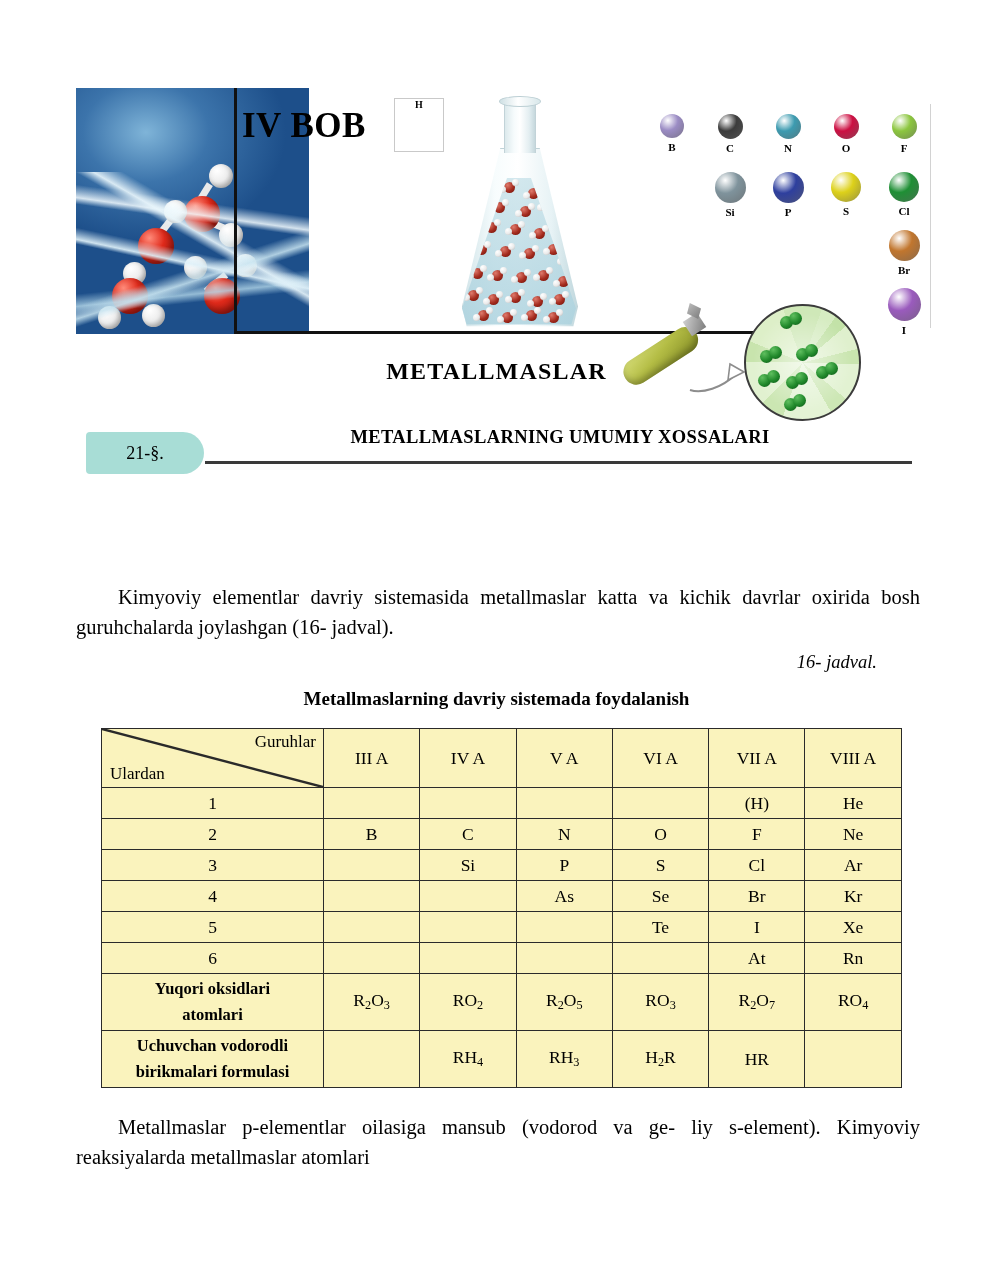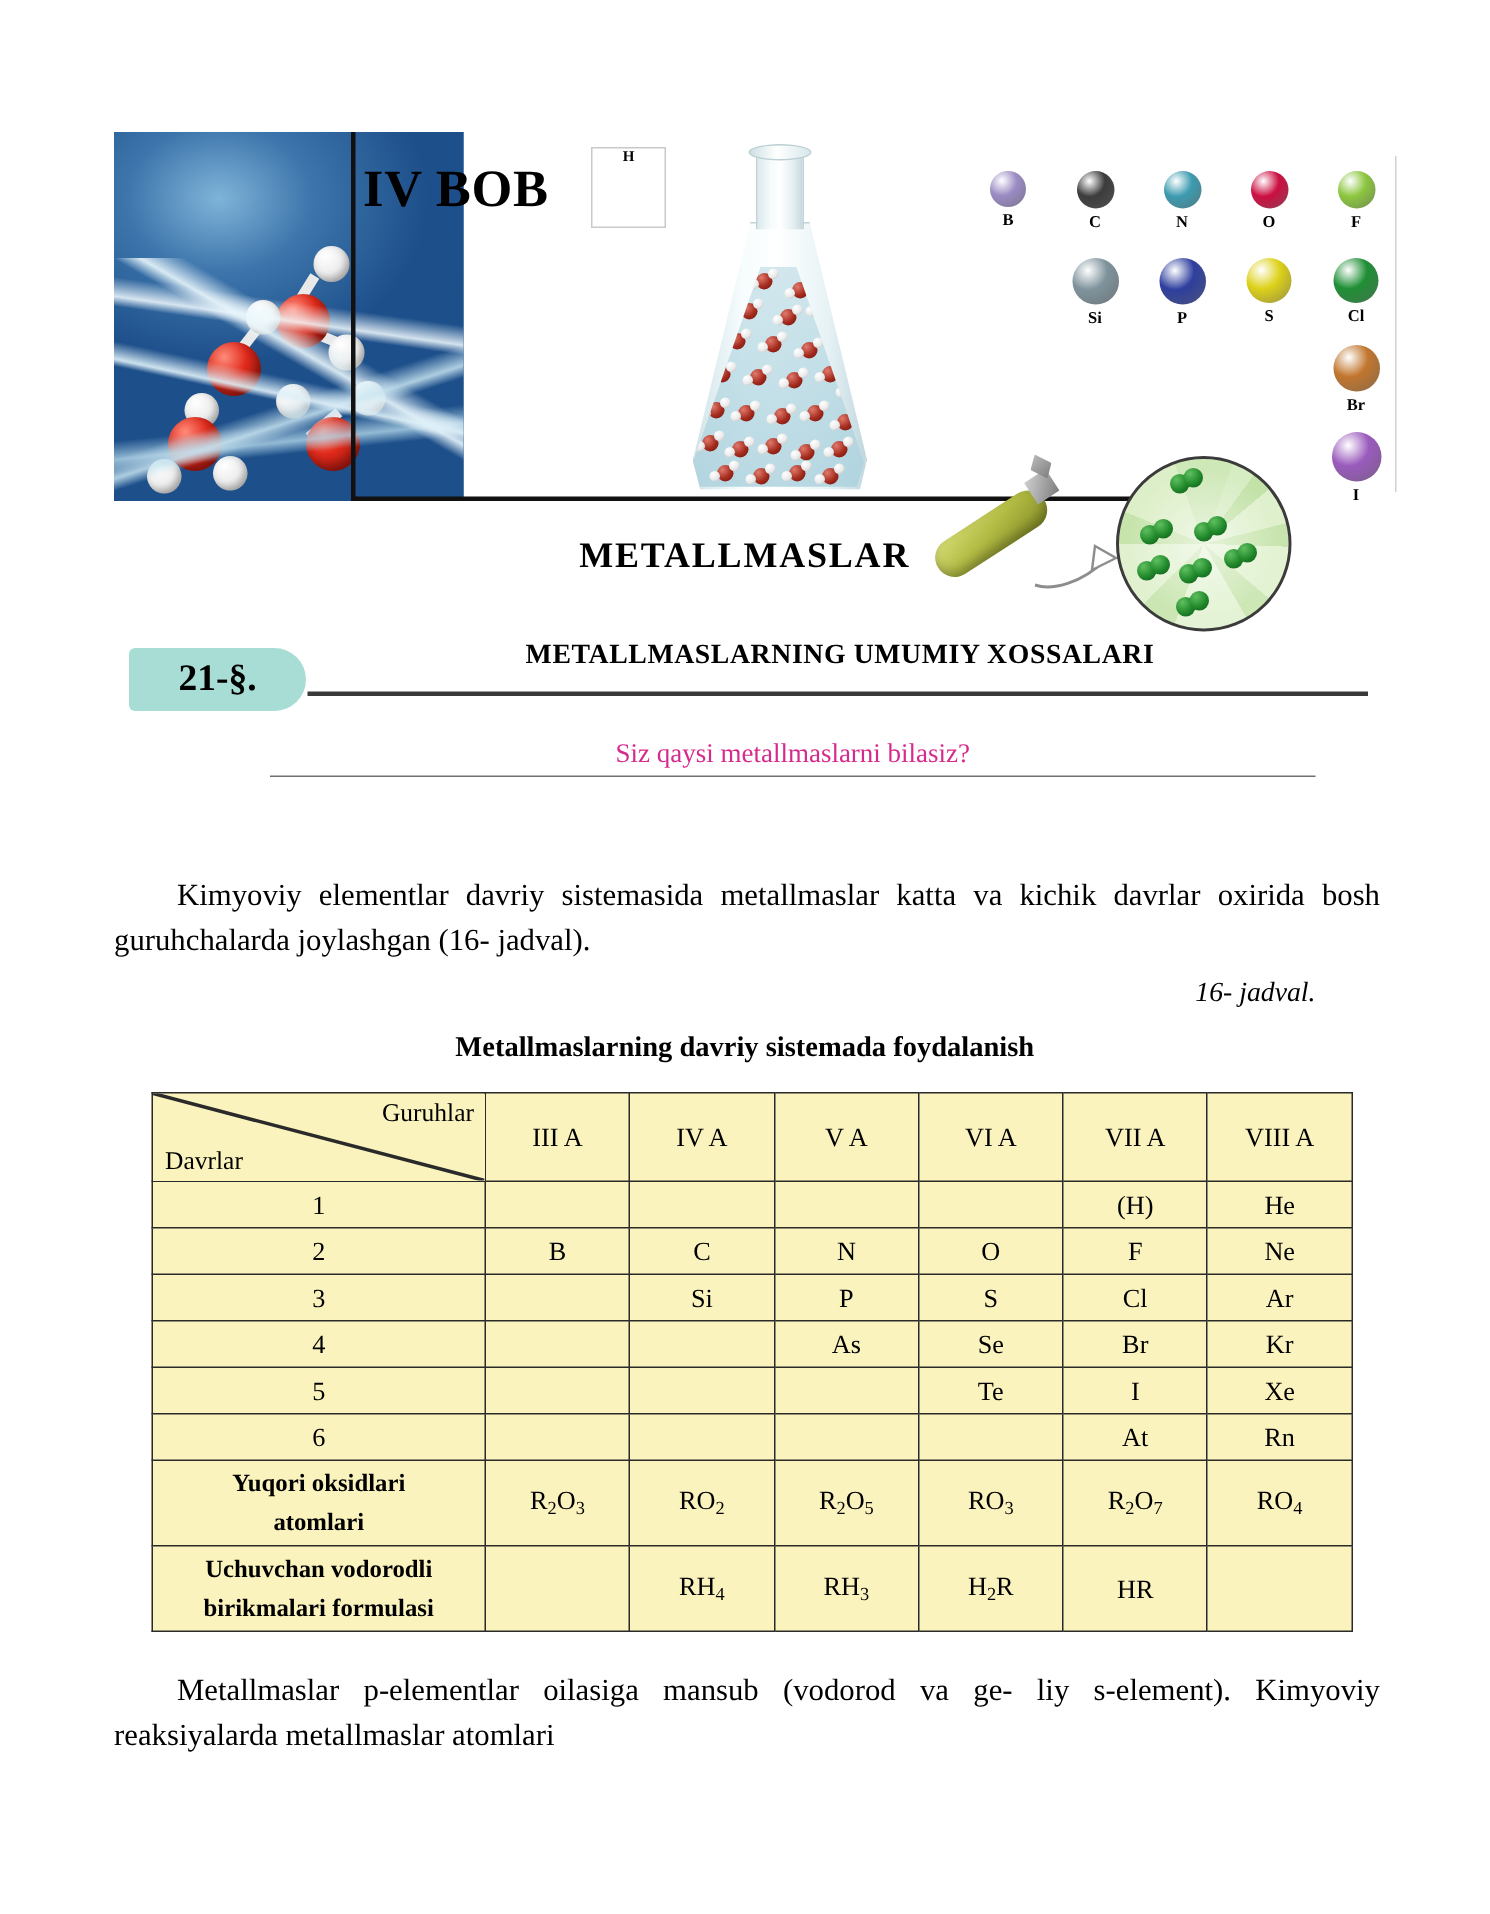--- a/index.html
+++ b/index.html
@@ -201,22 +201,22 @@
   }
 
   .section-badge {
     position: absolute;
     left: 86px; top: 432px;
     width: 118px; height: 42px;
     background: #a8ddd6;
     border-radius: 4px 21px 21px 4px;
     text-align: center;
     line-height: 42px;
-    font-size: 25px;
-    font-weight: bold;
+    font-size: 18px;
+    font-weight: normal;
   }
   .section-title {
     position: absolute;
     left: 210px; top: 427px;
     width: 700px;
     text-align: center;
     font-size: 18.5px;
     font-weight: bold;
     letter-spacing: .4px;
   }
@@ -445,21 +445,20 @@
     </div>
 </div>
 
 <div class="chapter-title">METALLMASLAR</div>
 
 <div class="section-badge">21-§.</div>
 <div class="section-title">METALLMASLARNING  UMUMIY  XOSSALARI</div>
 <div class="section-rule"></div>
 
 <div class="qbox">
-  <div class="qline">Siz  qaysi metallmaslarni bilasiz?</div>
 </div>
 
 <div class="para p1"><span class="indent"></span><span>Kimyoviy elementlar davriy sistemasida metallmaslar katta va kichik davrlar oxirida bosh guruhchalarda joylashgan (16- jadval).</span></div>
 
 <div class="jadval-num">16- jadval.</div>
 <div class="table-caption">Metallmaslarning davriy sistemada foydalanish</div>
 
 <div class="tbl-wrap">
   <table class="pt">
     <colgroup>
@@ -471,21 +470,21 @@
         <col class="col-grp">
         <col class="col-grp">
     </colgroup>
     <thead>
       <tr>
         <th class="corner-cell">
           <svg class="diag" viewBox="0 0 222 58" preserveAspectRatio="none">
             <line x1="0" y1="0" x2="222" y2="58" stroke="#2a2a2a" stroke-width="2.4" vector-effect="non-scaling-stroke"></line>
           </svg>
           <span class="g-lab">Guruhlar</span>
-          <span class="d-lab">Davrlar</span>
+          <span class="d-lab">Ulardan</span>
         </th>
         <th class="grp-head">III A</th>
         <th class="grp-head">IV A</th>
         <th class="grp-head">V A</th>
         <th class="grp-head">VI A</th>
         <th class="grp-head">VII A</th>
         <th class="grp-head">VIII A</th>
       </tr>
     </thead>
     <tbody>

